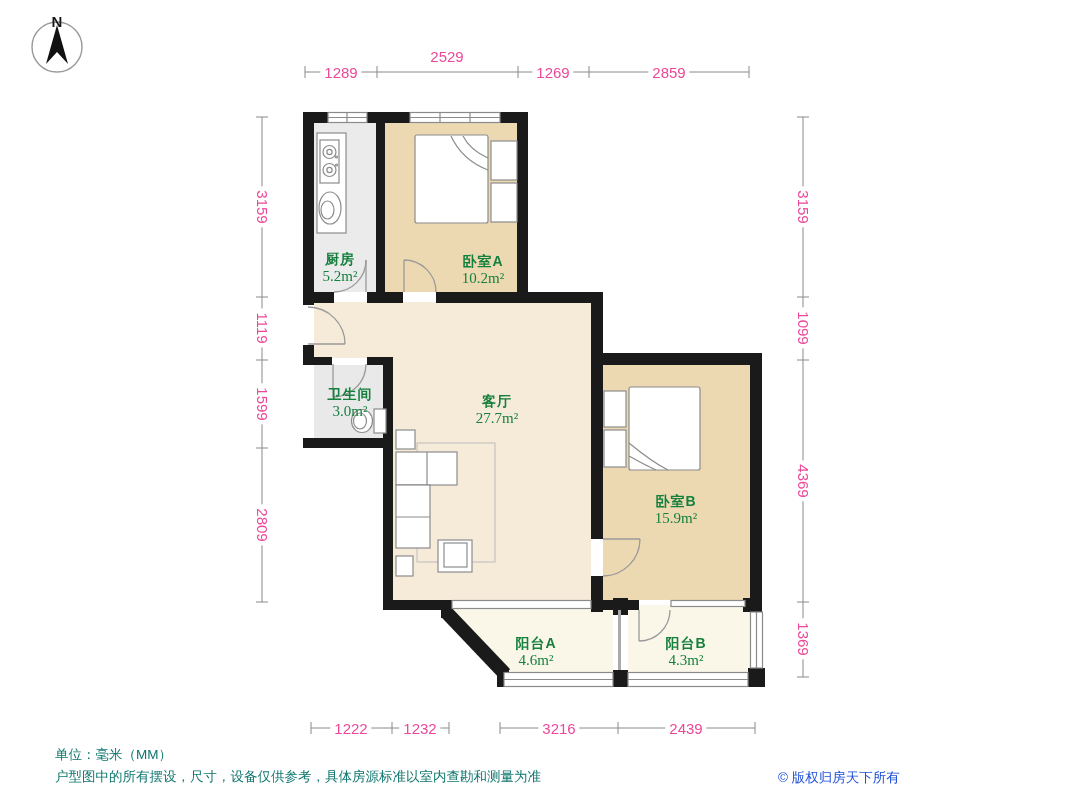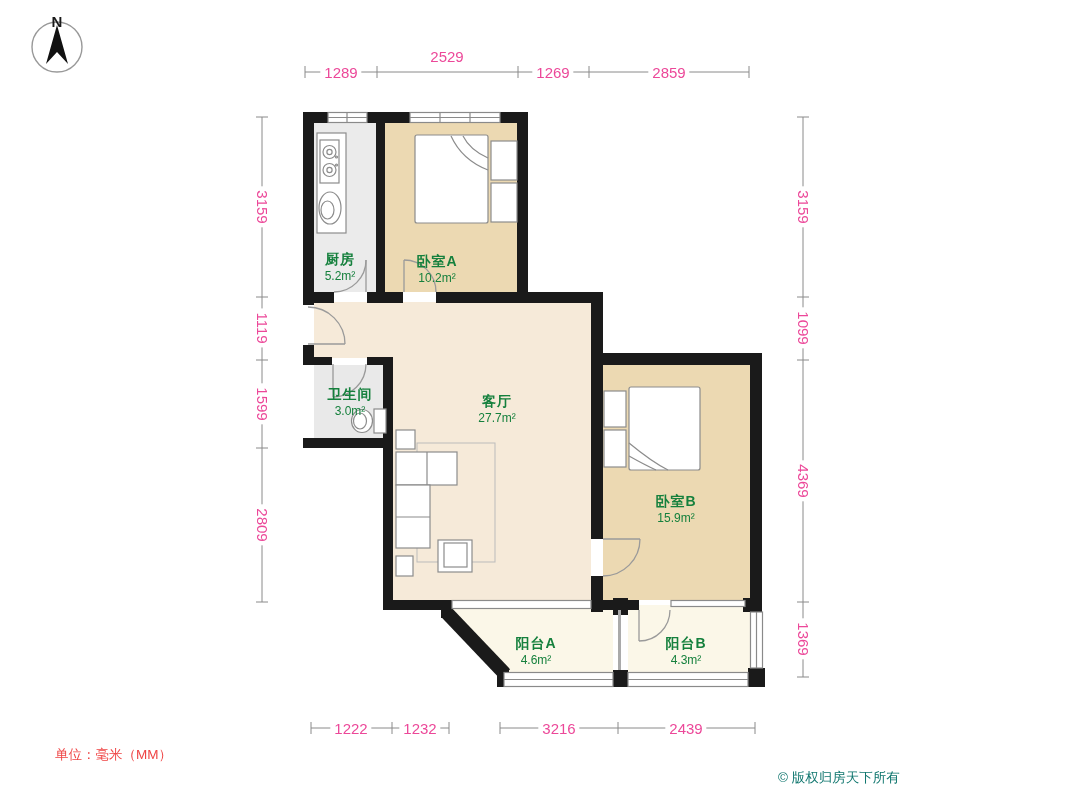--- a/index.html
+++ b/index.html
@@ -4,25 +4,25 @@
 <style>
   html,body{margin:0;padding:0;background:#fff;}
   #canvas{position:relative;width:1066px;height:800px;background:#fff;overflow:hidden;
           font-family:"Liberation Sans","DejaVu Sans",sans-serif;}
   #plan-svg{position:absolute;left:0;top:0;}
   .dim{position:absolute;font-size:15px;line-height:1;color:#ec4899;background:#fff;
        padding:0 4px;transform:translate(-50%,-50%);white-space:nowrap;}
   .dim.v{writing-mode:vertical-rl;padding:4px 0;}
   .room{position:absolute;transform:translate(-50%,0);text-align:center;color:#15803d;}
   .room .n{display:block;font-size:14px;font-weight:600;line-height:17px;letter-spacing:1px;}
-  .room .a{display:block;font-size:12px;line-height:17px;font-family:Liberation Sans, sans-serif;}
+  .room .a{display:block;font-size:15px;line-height:17px;font-family:Liberation Serif, serif;}
   .compass-n{position:absolute;left:57px;top:13px;transform:translate(-50%,0);
              font-size:15px;font-weight:bold;color:#1a1a1a;}
-  .footer{position:absolute;left:55px;font-size:13.5px;color:#ef4444;white-space:nowrap;}
-  .copyright{position:absolute;left:778px;top:769px;font-size:13.5px;color:#0f766e;white-space:nowrap;}
+  .footer{position:absolute;left:55px;font-size:13.5px;color:#0f766e;white-space:nowrap;}
+  .copyright{position:absolute;left:778px;top:769px;font-size:13.5px;color:#1d4ed8;white-space:nowrap;}
 </style>
 </head>
 <body>
 
 <div id="canvas">
 
   <svg id="plan-svg" width="1066" height="800" viewBox="0 0 1066 800">
 
     <g>
       <rect x="314" y="123" width="62" height="169" fill="#ebebeb"></rect>
@@ -244,21 +244,21 @@
 
   <span class="dim" style="left:351px;top:728px">1222</span>
   <span class="dim" style="left:420px;top:728px">1232</span>
   <span class="dim" style="left:559px;top:728px">3216</span>
   <span class="dim" style="left:686px;top:728px">2439</span>
 
   <div class="room" style="left:340px;top:251px">
     <span class="n">厨房</span>
     <span class="a">5.2m²</span>
   </div>
-  <div class="room" style="left:437px;top:253px">
+  <div class="room" style="left:483px;top:253px">
     <span class="n">卧室A</span>
     <span class="a">10.2m²</span>
   </div>
   <div class="room" style="left:350px;top:386px">
     <span class="n">卫生间</span>
     <span class="a">3.0m²</span>
   </div>
   <div class="room" style="left:497px;top:393px">
     <span class="n">客厅</span>
     <span class="a">27.7m²</span>
@@ -270,15 +270,16 @@
   <div class="room" style="left:536px;top:635px">
     <span class="n">阳台A</span>
     <span class="a">4.6m²</span>
   </div>
   <div class="room" style="left:686px;top:635px">
     <span class="n">阳台B</span>
     <span class="a">4.3m²</span>
   </div>
 
   <div class="footer" style="top:746px">单位：毫米（MM）</div>
+  <div class="footer" style="top:768px">户型图中的所有摆设，尺寸，设备仅供参考，具体房源标准以室内查勘和测量为准</div>
   <div class="copyright">© 版权归房天下所有</div>
 
 </div>
 
 </body></html>

